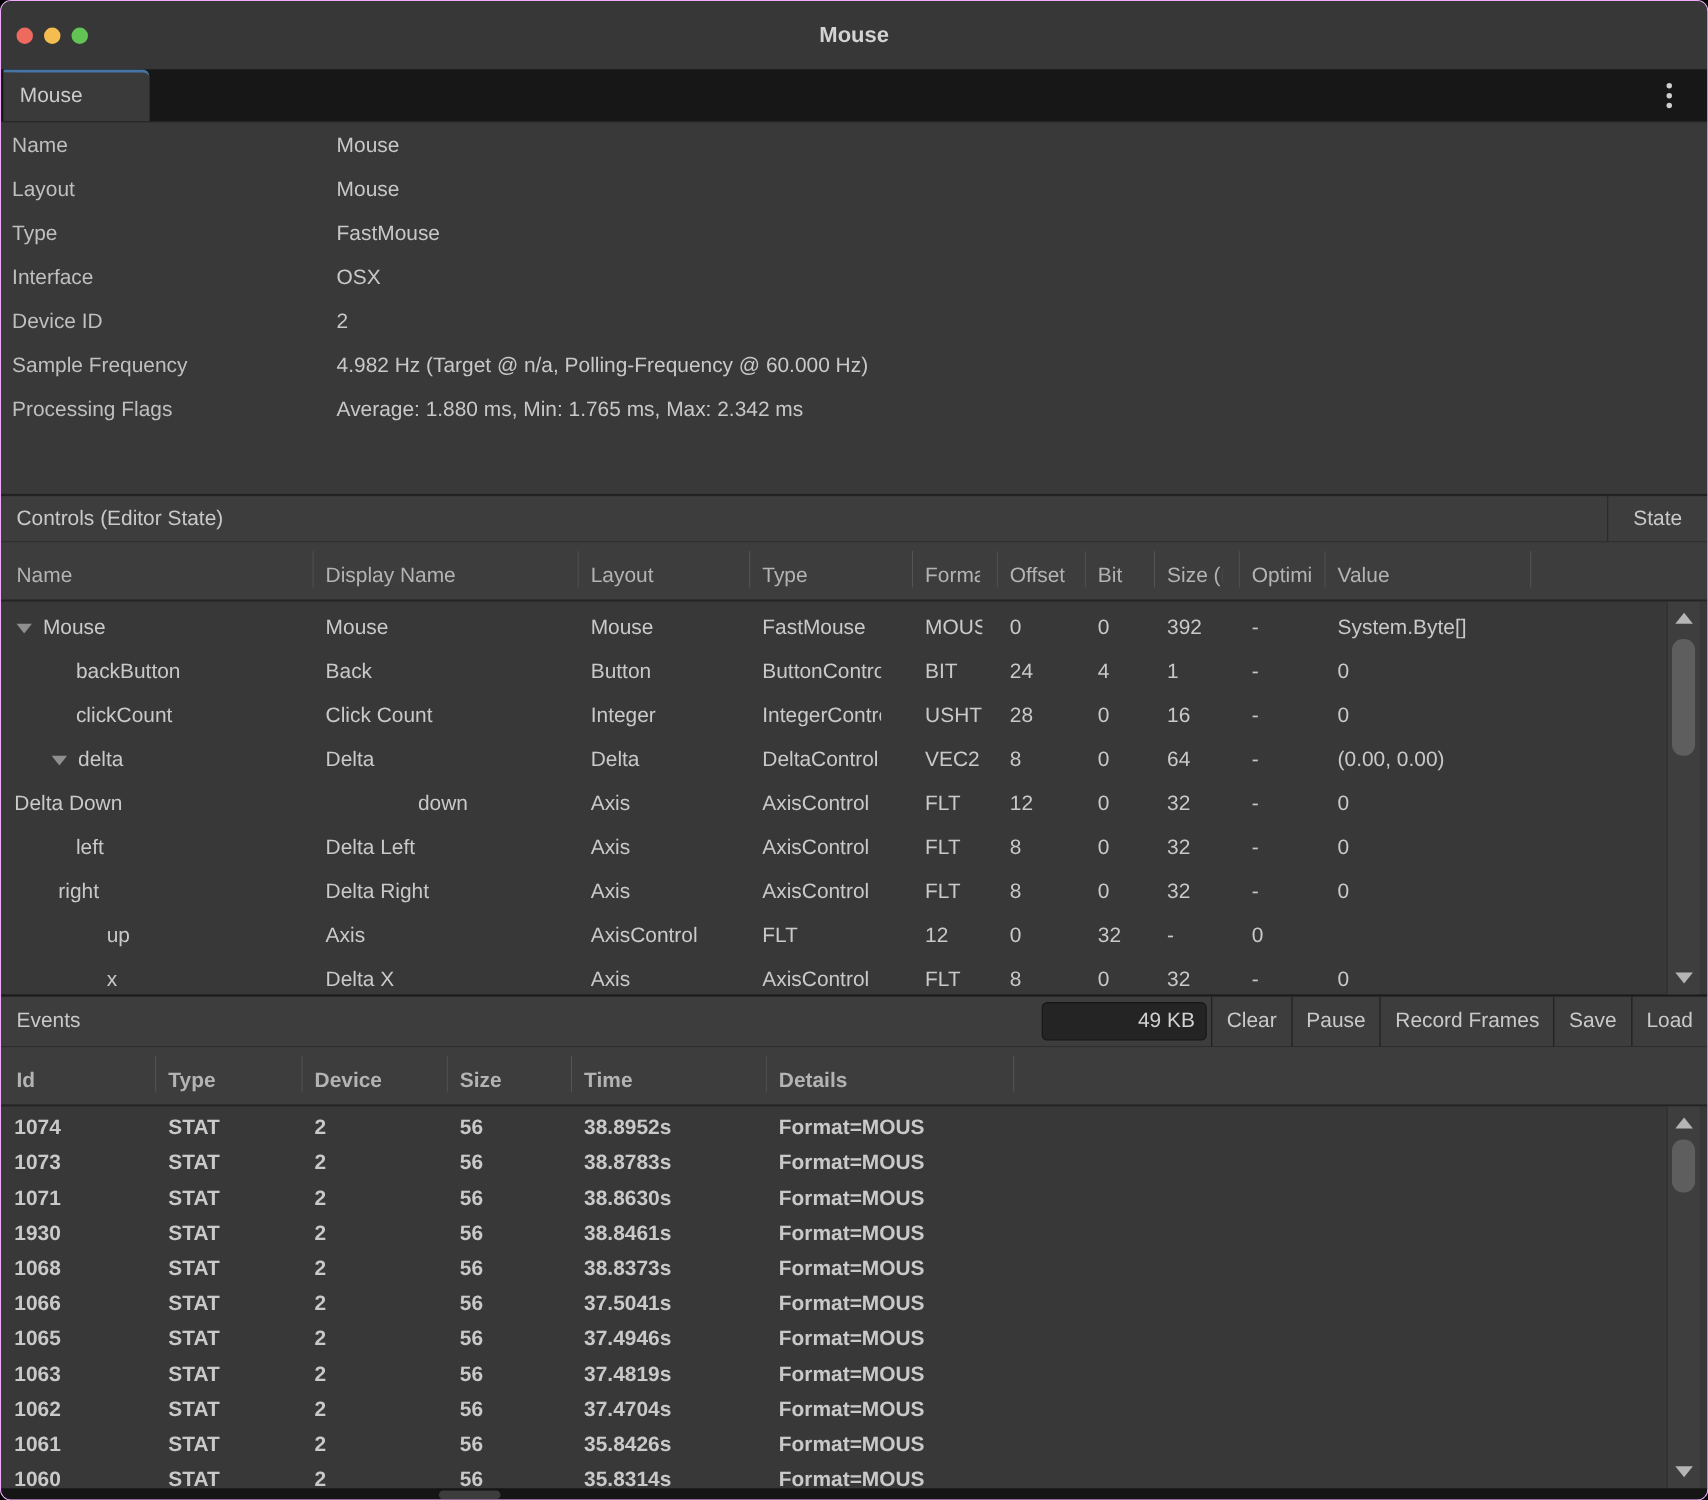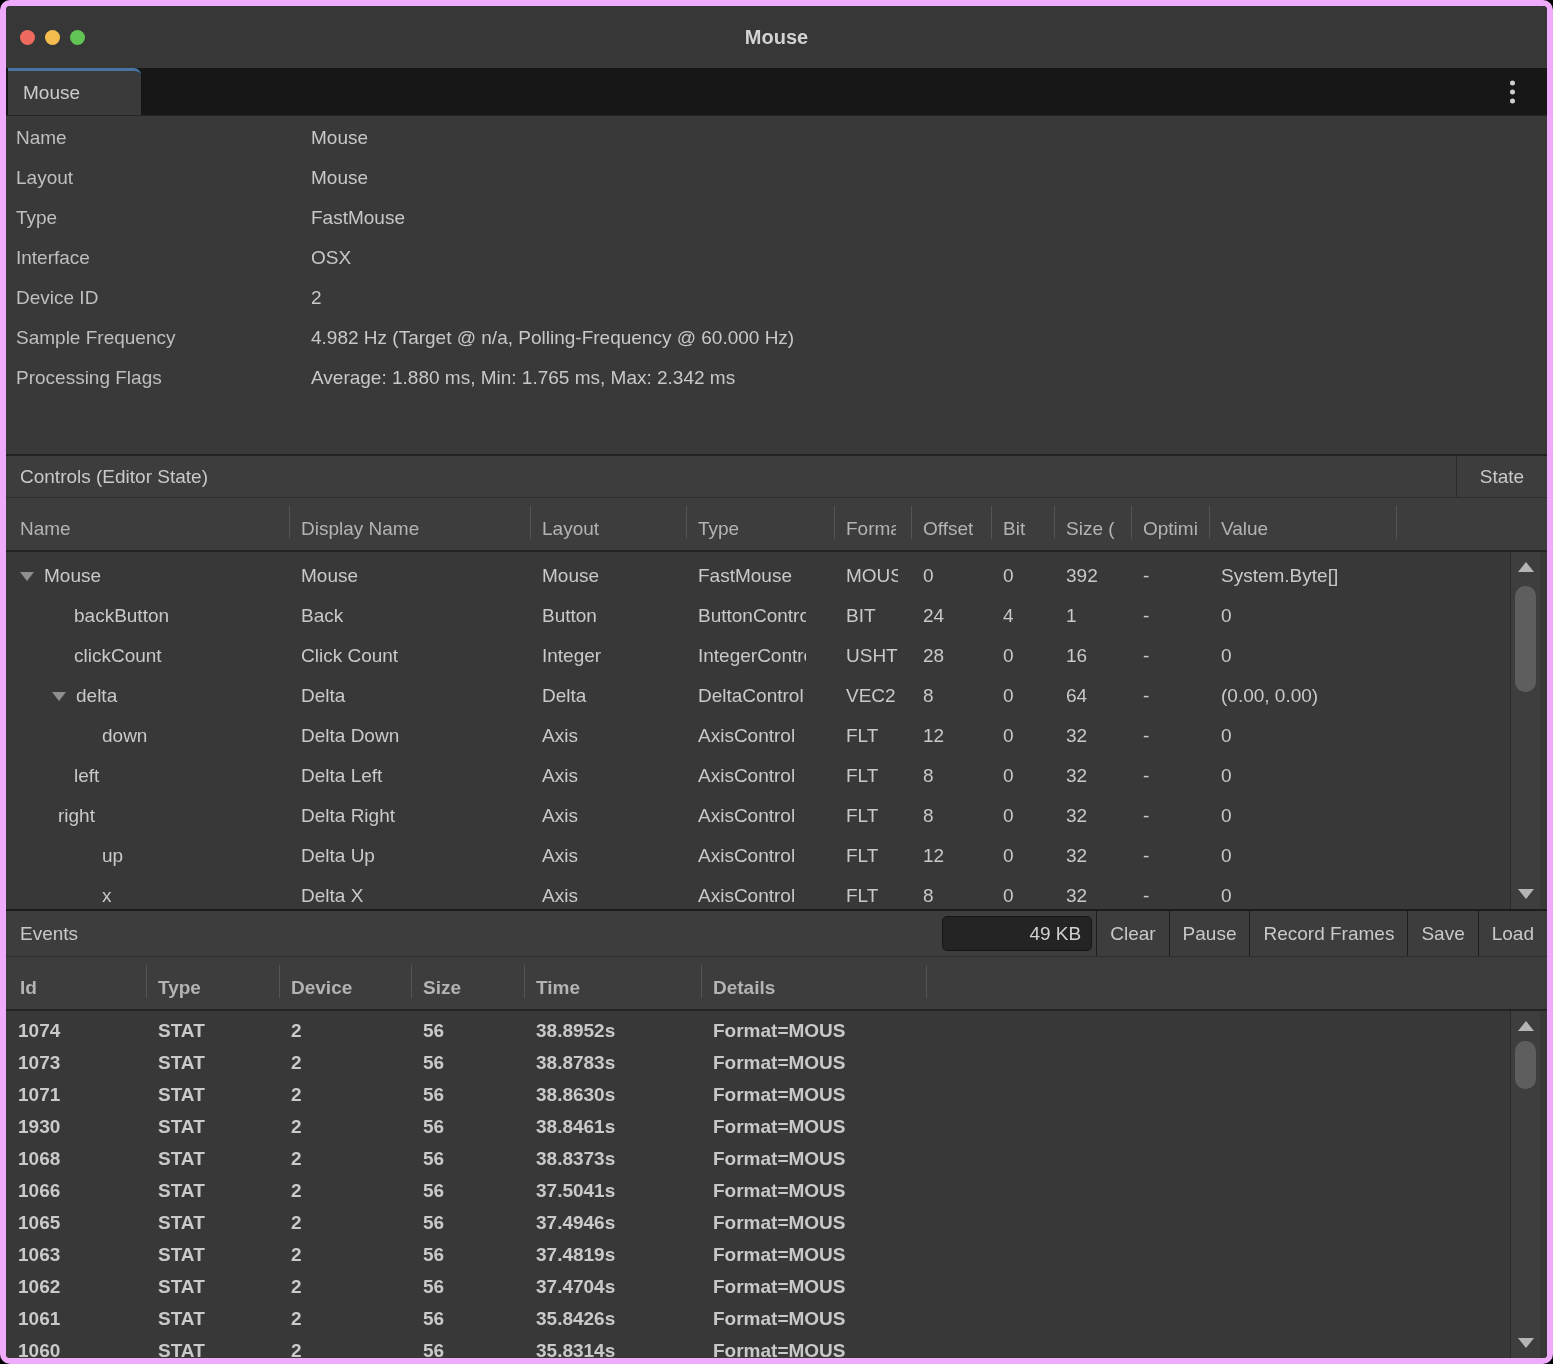--- a/index.html
+++ b/index.html
@@ -2,21 +2,21 @@
 <html><head>
 <meta charset="utf-8">
 <style>
   html,body { margin:0; padding:0; background:#000; }
   * { box-sizing:border-box; }
   body { font-family:"Liberation Sans","DejaVu Sans",sans-serif; font-size:19px; }
 
   .window {
     position:relative; width:1553px; height:1364px; margin:0 auto;
     background:#383838; border-radius:10px; overflow:hidden;
-    border:6px solid #f0abfc;
+    border:1px solid #f0abfc;
     display:flex; flex-direction:column;
   }
 
   
   .titlebar { height:62px; flex:none; background:#373737; position:relative;
     display:flex; align-items:center; justify-content:center; }
   .traffic { position:absolute; left:14px; top:0; height:100%; display:flex; align-items:center; gap:10px; }
   .tl { width:15px; height:15px; border-radius:50%; display:inline-block; }
   .tl.red { background:#ee6a5f; }
   .tl.yellow { background:#f5bd4f; }
@@ -321,27 +321,27 @@
           </div>
           <div class="bcell">
             <span>-</span>
           </div>
           <div class="bcell">
             <span>(0.00, 0.00)</span>
           </div>
           <div class="bcell"></div>
         </div>
         <div class="cgrid crow">
+          <div class="bcell">
+            <span>Delta Down</span>
+          </div>
           <div class="bcell" style="padding-left: 96px;">
             <span>down</span>
           </div>
           <div class="bcell">
-            <span>Delta Down</span>
-          </div>
-          <div class="bcell">
             <span>Axis</span>
           </div>
           <div class="bcell">
             <span class="clip-type">AxisControl</span>
           </div>
           <div class="bcell">
             <span class="clip-fmt">FLT</span>
           </div>
           <div class="bcell">
             <span>12</span>
@@ -422,23 +422,20 @@
             <span>-</span>
           </div>
           <div class="bcell">
             <span>0</span>
           </div>
           <div class="bcell"></div>
         </div>
         <div class="cgrid crow">
           <div class="bcell" style="padding-left: 96px;">
             <span>up</span>
-          </div>
-          <div class="bcell">
-            <span>Delta Up</span>
           </div>
           <div class="bcell">
             <span>Axis</span>
           </div>
           <div class="bcell">
             <span class="clip-type">AxisControl</span>
           </div>
           <div class="bcell">
             <span class="clip-fmt">FLT</span>
           </div>

